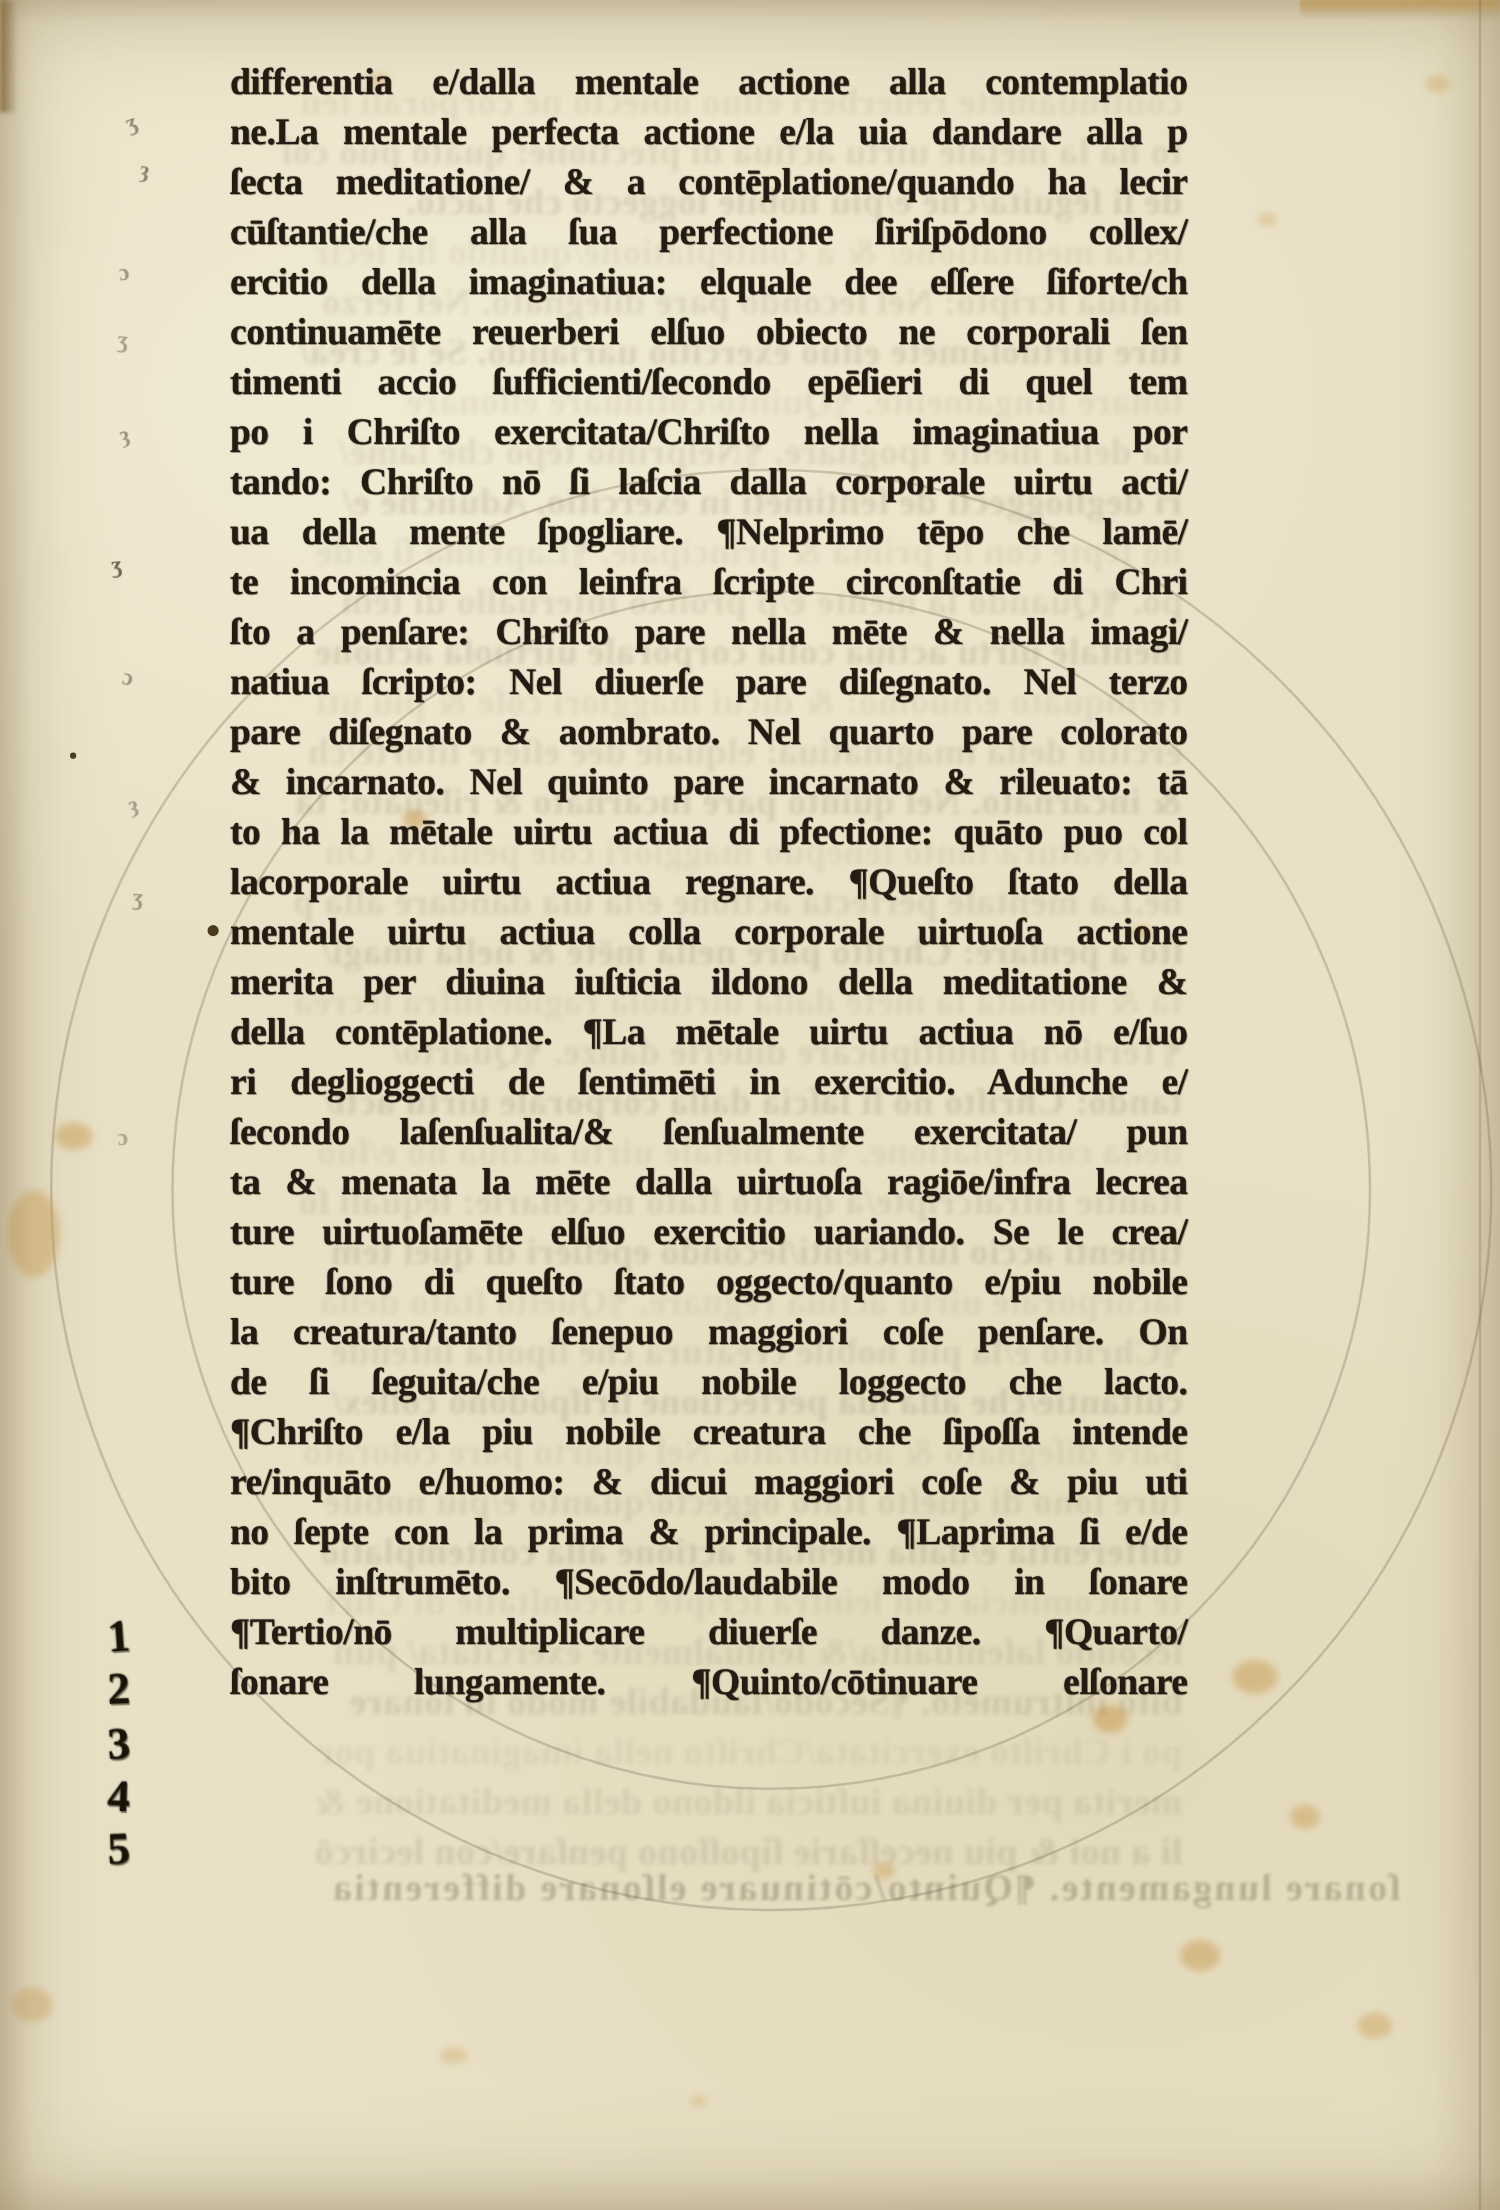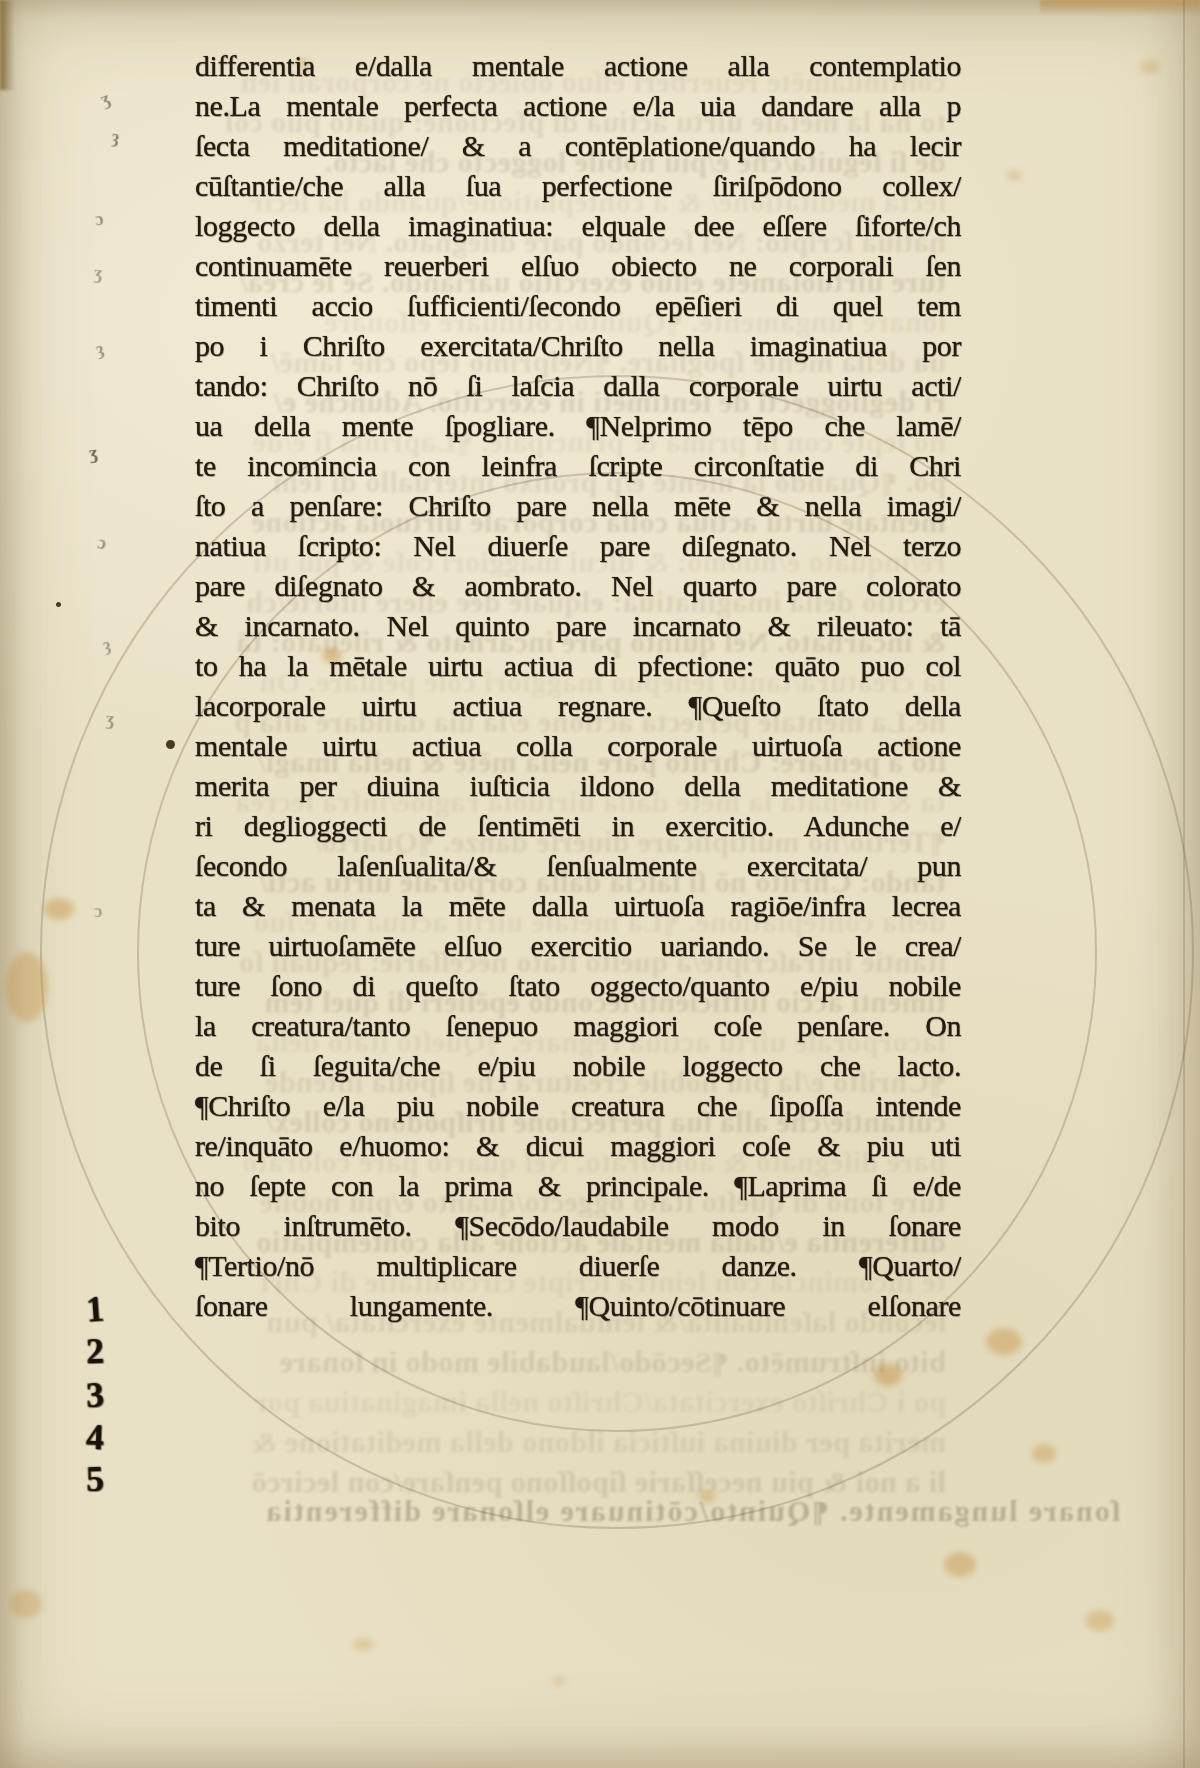--- a/index.html
+++ b/index.html
@@ -17,22 +17,22 @@
       linear-gradient(180deg, rgba(150,128,86,.18) 0px, rgba(150,128,86,0) 18px),
       linear-gradient(270deg, rgba(160,140,100,.12) 0px, rgba(160,140,100,0) 55px),
       linear-gradient(0deg, rgba(150,128,86,.10) 0px, rgba(150,128,86,0) 30px),
       #e9e1c6;
     box-shadow: inset 0 0 90px rgba(115,94,52,.28);
   }
   
   .ring{position:absolute;border-radius:50%;border:2px solid rgba(128,115,90,.28);pointer-events:none;}
   
   #textblock{
-    position:absolute;left:195px;top:46px;width:766px;
-    color:#241c12;font-size:30px;font-weight:normal;line-height:40px;
+    position:absolute;left:184px;top:46px;width:766px;
+    color:#241c12;font-size:30px;font-weight:bold;line-height:40px;
     letter-spacing:-0.4px;word-spacing:-1px;z-index:6;
   }
   .line{
     text-align:justify;text-align-last:justify;height:40px;white-space:nowrap;
     text-shadow:0 0 1px rgba(38,27,15,.85), .7px .7px 0 rgba(38,27,15,.30);
   }
   
   .ghost{
     position:absolute;left:180px;width:766px;height:34px;overflow:hidden;
     transform:scaleX(-1);filter:blur(1.5px);
@@ -119,35 +119,36 @@
     <div class="ghost" style="top: 1425px; opacity: 0.115;">merita per diuina iuſticia ildono della meditatione &amp;</div>
     <div class="ghost" style="top: 1465px; opacity: 0.15;">li a noi &amp; piu neceſſarie ſipoſſono penſare/con lecircō</div>
     <div class="ghost" style="top: 1494px; left: 260px; width: 860px; opacity: 0.3; filter: blur(1.2px); letter-spacing: 2px;">ſonare lungamente. ¶Quinto/cōtinuare elſonare  differentia e/dalla mentale actione alla contemplatio</div>
   </div>
 
 <div id="textblock">
   <div class="line">differentia e/dalla mentale actione alla contemplatio</div>
   <div class="line">ne.La mentale perfecta actione e/la uia dandare alla p</div>
   <div class="line">ſecta meditatione/ &amp; a contēplatione/quando ha lecir</div>
   <div class="line">cūſtantie/che alla ſua perfectione ſiriſpōdono collex/</div>
-  <div class="line">loggecto della imaginatiua: elquale dee eſſere ſiforte/ch</div>
+  <div class="line">ercitio della imaginatiua: elquale dee eſſere ſiforte/ch</div>
   <div class="line">continuamēte reuerberi elſuo obiecto ne corporali ſen</div>
   <div class="line">timenti accio ſufficienti/ſecondo epēſieri di quel tem</div>
   <div class="line">po i Chriſto exercitata/Chriſto nella imaginatiua por</div>
   <div class="line">tando: Chriſto nō ſi laſcia dalla corporale uirtu acti/</div>
   <div class="line">ua della mente ſpogliare. ¶Nelprimo tēpo che lamē/</div>
   <div class="line">te incomincia con leinfra ſcripte circonſtatie di Chri</div>
   <div class="line">ſto a penſare: Chriſto pare nella mēte &amp; nella imagi/</div>
   <div class="line">natiua ſcripto: Nel diuerſe pare diſegnato. Nel terzo</div>
   <div class="line">pare diſegnato &amp; aombrato. Nel quarto pare colorato</div>
   <div class="line">&amp; incarnato. Nel quinto pare incarnato &amp; rileuato: tā</div>
   <div class="line">to ha la mētale uirtu actiua di pfectione: quāto puo col</div>
   <div class="line">lacorporale uirtu actiua regnare. ¶Queſto ſtato della</div>
   <div class="line">mentale uirtu actiua colla corporale uirtuoſa actione</div>
   <div class="line">merita per diuina iuſticia ildono della meditatione &amp;</div>
+  <div class="line">della contēplatione. ¶La mētale uirtu actiua nō e/ſuo</div>
   <div class="line">ri deglioggecti de ſentimēti in exercitio. Adunche e/</div>
   <div class="line">ſecondo laſenſualita/&amp; ſenſualmente exercitata/ pun</div>
   <div class="line">ta &amp; menata la mēte dalla uirtuoſa ragiōe/infra lecrea</div>
   <div class="line">ture uirtuoſamēte elſuo exercitio uariando. Se le crea/</div>
   <div class="line">ture ſono di queſto ſtato oggecto/quanto e/piu nobile</div>
   <div class="line">la creatura/tanto ſenepuo maggiori coſe penſare. On</div>
   <div class="line">de ſi ſeguita/che e/piu nobile loggecto che lacto.</div>
   <div class="line">¶Chriſto e/la piu nobile creatura che ſipoſſa intende</div>
   <div class="line">re/inquāto e/huomo: &amp; dicui maggiori coſe &amp; piu uti</div>
   <div class="line">no ſepte con la prima &amp; principale. ¶Laprima ſi e/de</div>

